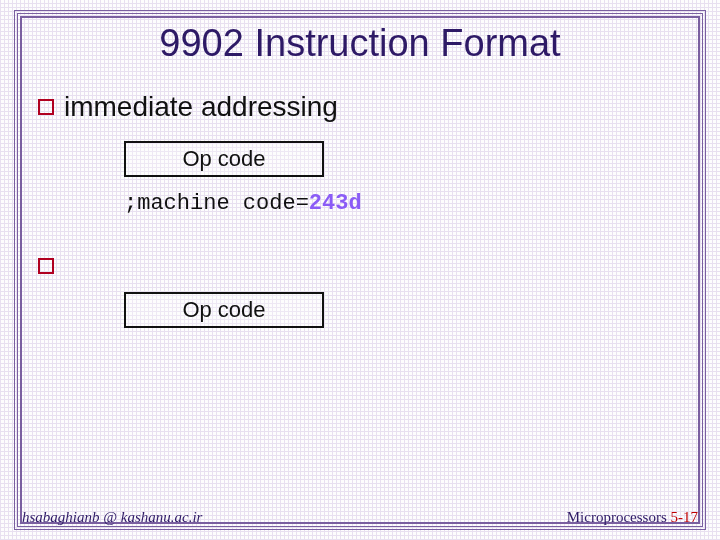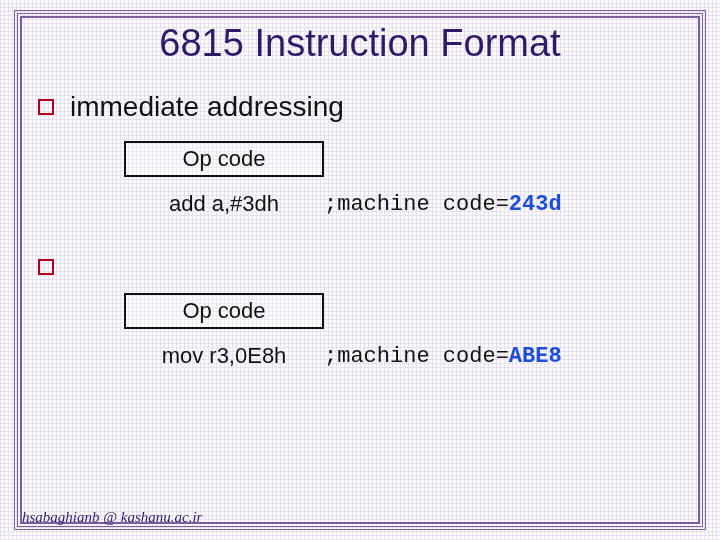--- a/index.html
+++ b/index.html
@@ -38,37 +38,38 @@
     font-size: 38px;
     color: #2e1a66;
     text-align: center;
     margin-top: 2px;
     margin-bottom: 26px;
     font-weight: normal;
   }
   .section-head {
     display: flex;
     align-items: center;
-    gap: 16px;
+    gap: 10px;
     margin-bottom: 18px;
   }
   .bullet {
     width: 16px;
     height: 16px;
     border: 2px solid #b00020;
     background: transparent;
     flex: none;
   }
   .sect-label {
     font-size: 28px;
     color: #111;
   }
   .row {
     display: flex;
-    align-items: center;
+    align-items: flex-start;
+    gap: 40px;
     margin: 0 0 14px 86px;
   }
   .box {
     border: 2px solid #111;
     padding: 3px 36px;
     font-size: 22px;
     color: #111;
     background: rgba(255,255,255,0.25);
     text-align: center;
     min-width: 200px;
@@ -78,21 +79,21 @@
     color: #111;
     min-width: 200px;
     text-align: center;
   }
   .mono {
     font-family: "Courier New", monospace;
     font-size: 22px;
     color: #111;
   }
   .hex {
-    color: #1d4ed8;
+    color: #8b5cf6;
     font-weight: bold;
   }
   .spacer { height: 28px; }
   .footer {
     position: absolute;
     left: 22px; right: 22px; bottom: 14px;
     display: flex;
     justify-content: space-between;
     font-family: Georgia, "Times New Roman", serif;
     font-style: italic;
@@ -102,47 +103,44 @@
   }
   .footer .right { font-style: normal; }
 </style>
 </head>
 <body>
 
 <div class="hatch"></div>
 <div class="outer"></div>
 
 <div class="content">
-  <h1 class="title">6815 Instruction Format</h1>
+  <h1 class="title">9902 Instruction Format</h1>
 
   <div class="section-head">
     <div class="bullet"></div>
     <div class="sect-label">immediate addressing</div>
   </div>
   <div class="row">
     <div class="box">Op code</div>
   </div>
   <div class="row">
-    <div class="asm">add a,#3dh</div>
     <div class="mono">
       <span>;machine code=</span><span class="hex">243d</span>
     </div>
   </div>
 
   <div class="spacer"></div>
 
   <div class="section-head">
     <div class="bullet"></div>
   </div>
   <div class="row">
     <div class="box">Op code</div>
   </div>
-  <div class="row">
-    <div class="asm">mov r3,0E8h</div>
-    <div class="mono">
-      <span>;machine code=</span><span class="hex">ABE8</span>
-    </div>
-  </div>
 </div>
 
 <div class="footer">
   <div>hsabaghianb @ kashanu.ac.ir</div>
+  <div class="right">
+    <span>Microprocessors</span>
+    <span style="color:#c00000;">5-17</span>
+  </div>
 </div>
 
 </body></html>

